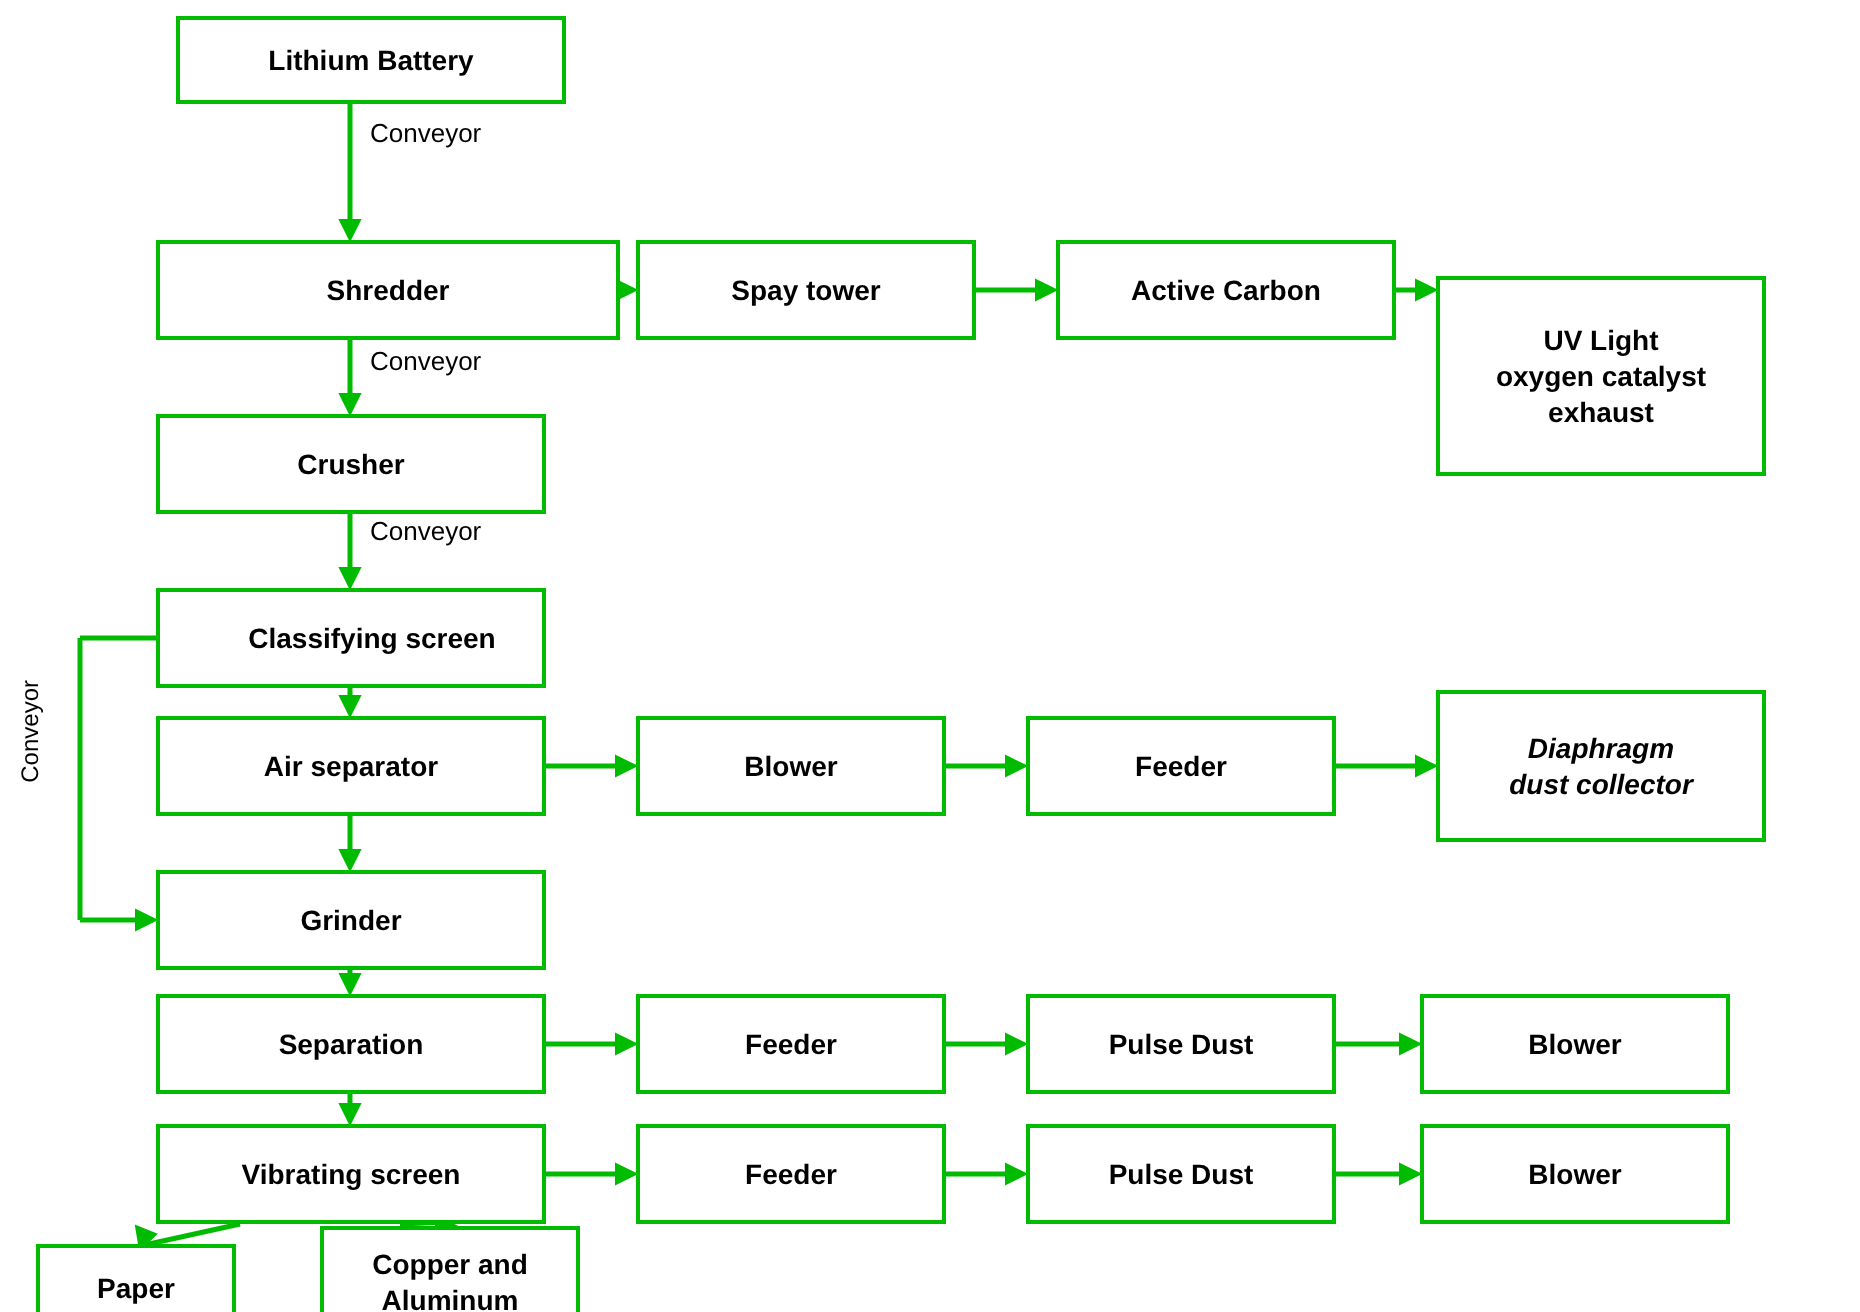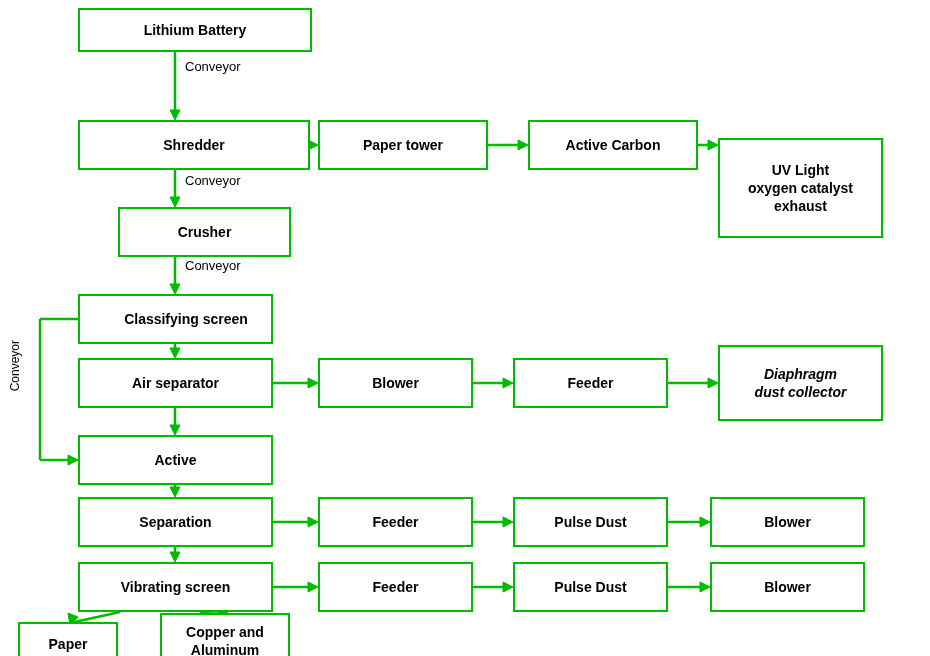--- a/index.html
+++ b/index.html
@@ -122,43 +122,43 @@
     <line x1="668" y1="587" x2="708" y2="587"></line>
     <polygon points="710,587 700,582 700,592"></polygon>
 
     <line x1="120" y1="612" x2="70" y2="623"></line>
     <polygon points="70,625 68,613 78,617"></polygon>
 
     <line x1="200" y1="612" x2="225" y2="611"></line>
     <polygon points="228,613 218,608 218,618"></polygon>
   </svg>
 
-  <div class="box" style="left:78px;top:8px;width:234px;height:44px;">Lithium Battery</div>
+  <div class="box" style="left:88px;top:8px;width:195px;height:44px;">Lithium Battery</div>
 
   <div class="box" style="left:78px;top:120px;width:232px;height:50px;">Shredder</div>
 
-  <div class="box" style="left:318px;top:120px;width:170px;height:50px;">Paper tower</div>
+  <div class="box" style="left:318px;top:120px;width:170px;height:50px;">Spay tower</div>
 
   <div class="box" style="left:528px;top:120px;width:170px;height:50px;">Active Carbon</div>
 
   <div class="box" style="left:718px;top:95px;width:165px;height:100px;line-height:1.3;margin-top:43px;">UV Light<br>oxygen catalyst<br>exhaust</div>
 
-  <div class="box" style="left:78px;top:207px;width:173px;height:50px;margin-left:40px;">Crusher</div>
+  <div class="box" style="left:78px;top:207px;width:195px;height:50px;">Crusher</div>
 
   <div class="box" style="left:78px;top:294px;width:195px;height:50px;padding-left:25px;">Classifying screen</div>
 
   <div class="box" style="left:78px;top:358px;width:195px;height:50px;">Air separator</div>
 
   <div class="box" style="left:318px;top:358px;width:155px;height:50px;">Blower</div>
 
   <div class="box" style="left:513px;top:358px;width:155px;height:50px;">Feeder</div>
 
   <div class="box" style="left:718px;top:345px;width:165px;height:76px;line-height:1.3;font-style:italic;">Diaphragm<br>dust collector</div>
 
-  <div class="box" style="left:78px;top:435px;width:195px;height:50px;">Active</div>
+  <div class="box" style="left:78px;top:435px;width:195px;height:50px;">Grinder</div>
 
   <div class="box" style="left:78px;top:497px;width:195px;height:50px;">Separation</div>
 
   <div class="box" style="left:318px;top:497px;width:155px;height:50px;">Feeder</div>
 
   <div class="box" style="left:513px;top:497px;width:155px;height:50px;">Pulse Dust</div>
 
   <div class="box" style="left:710px;top:497px;width:155px;height:50px;">Blower</div>
 
   <div class="box" style="left:78px;top:562px;width:195px;height:50px;">Vibrating screen</div>

